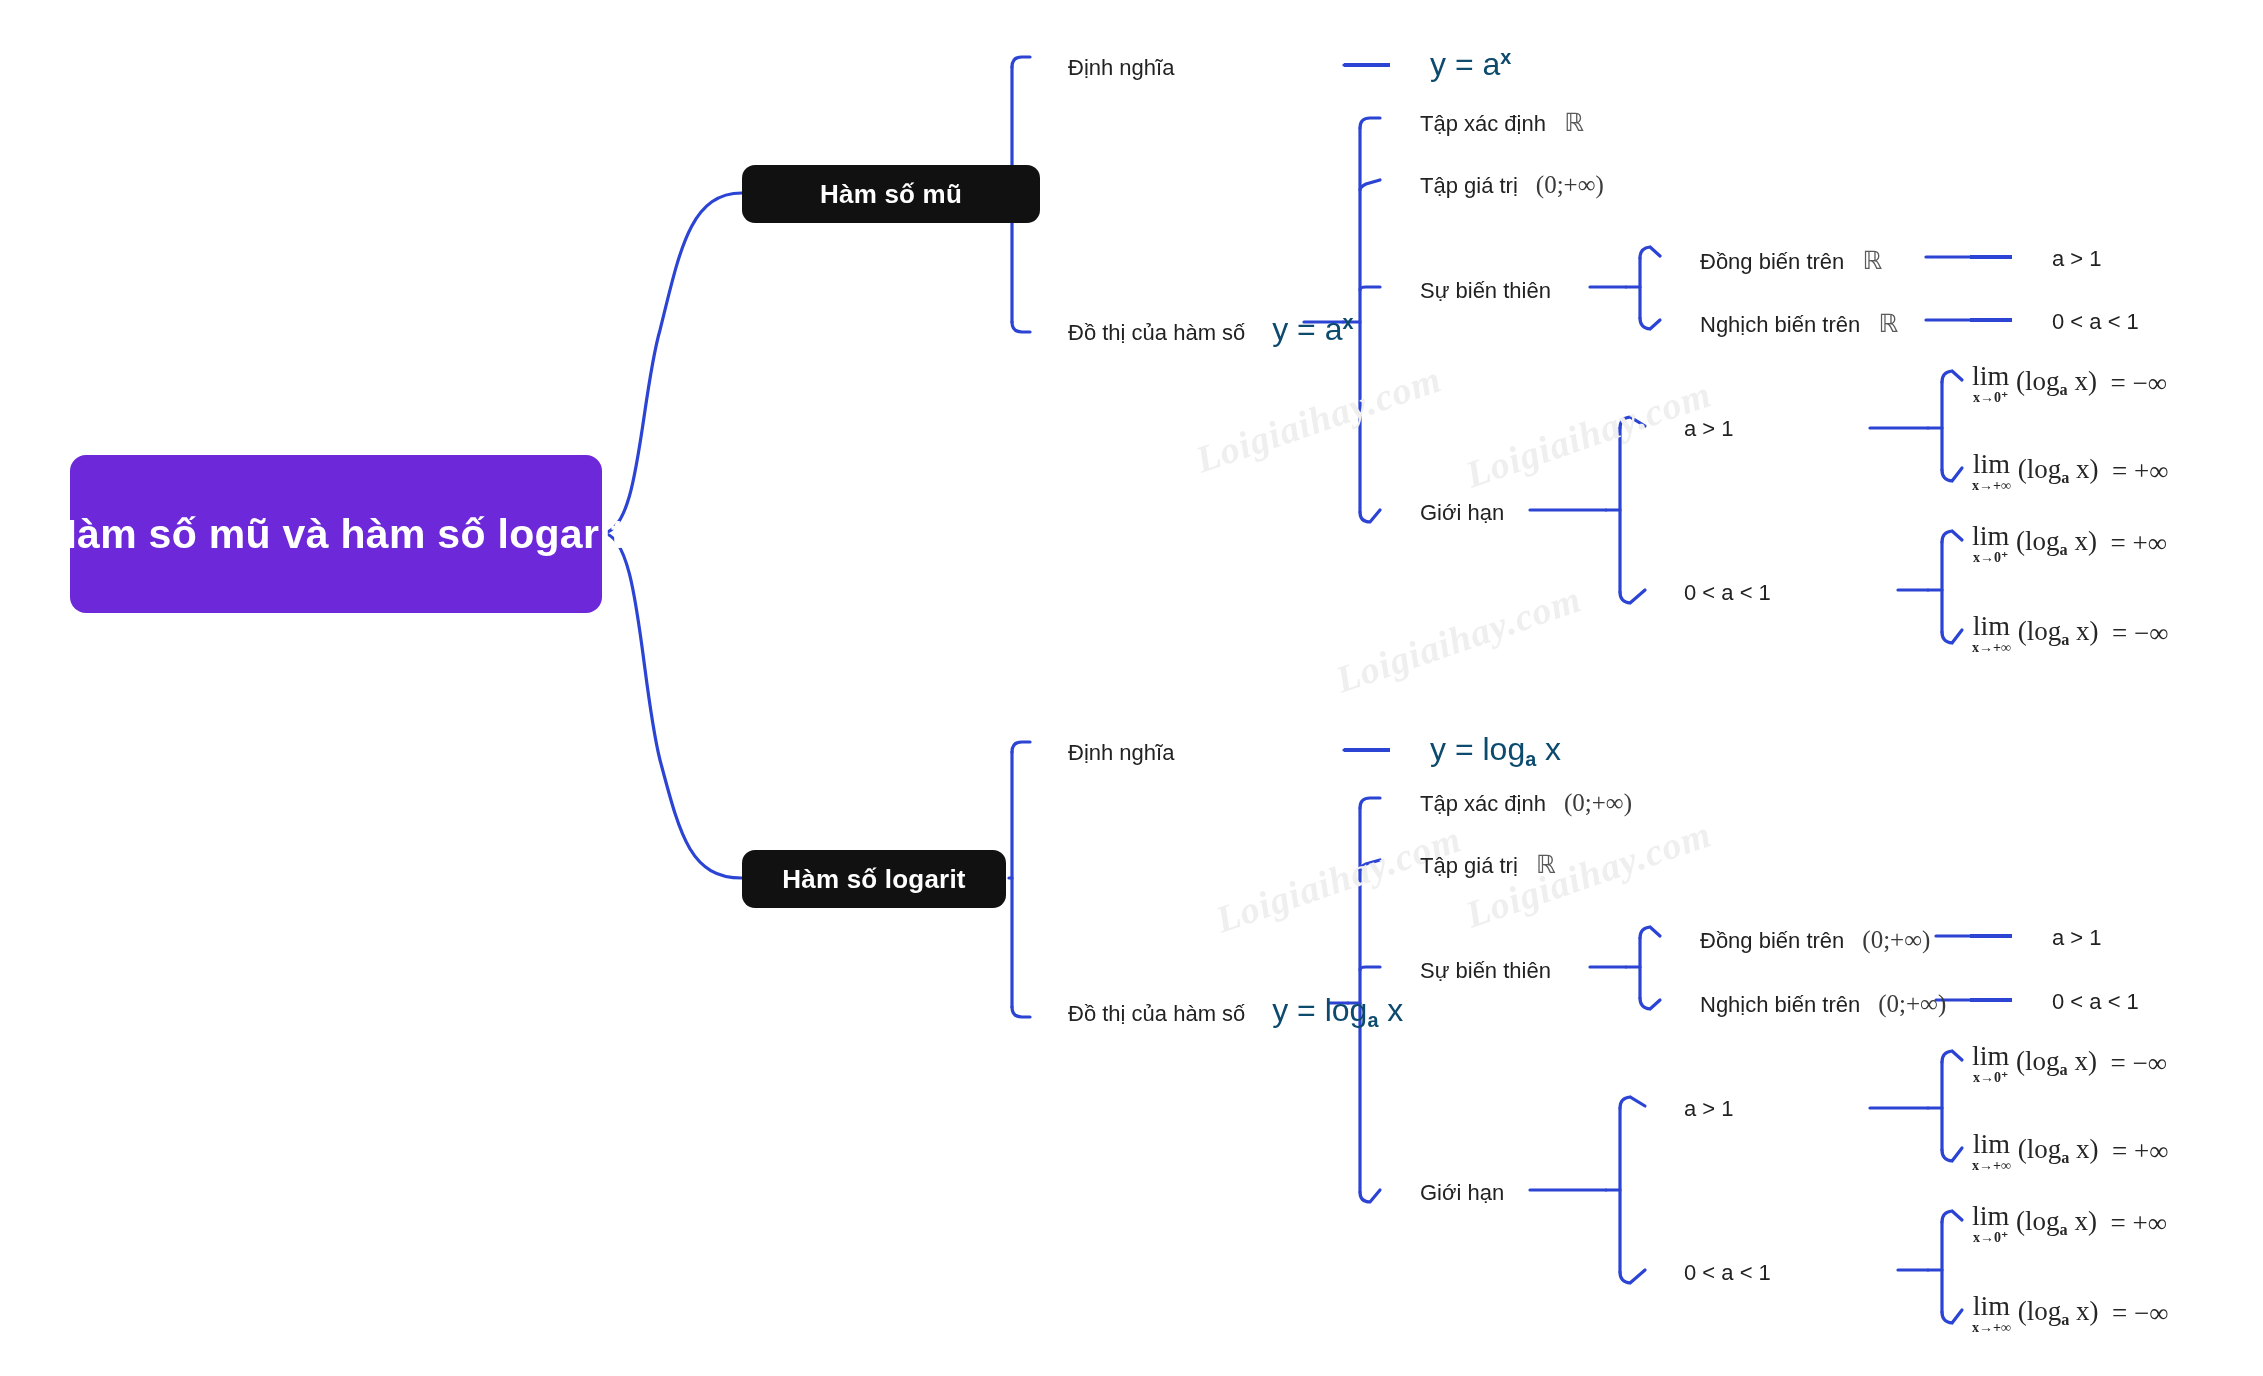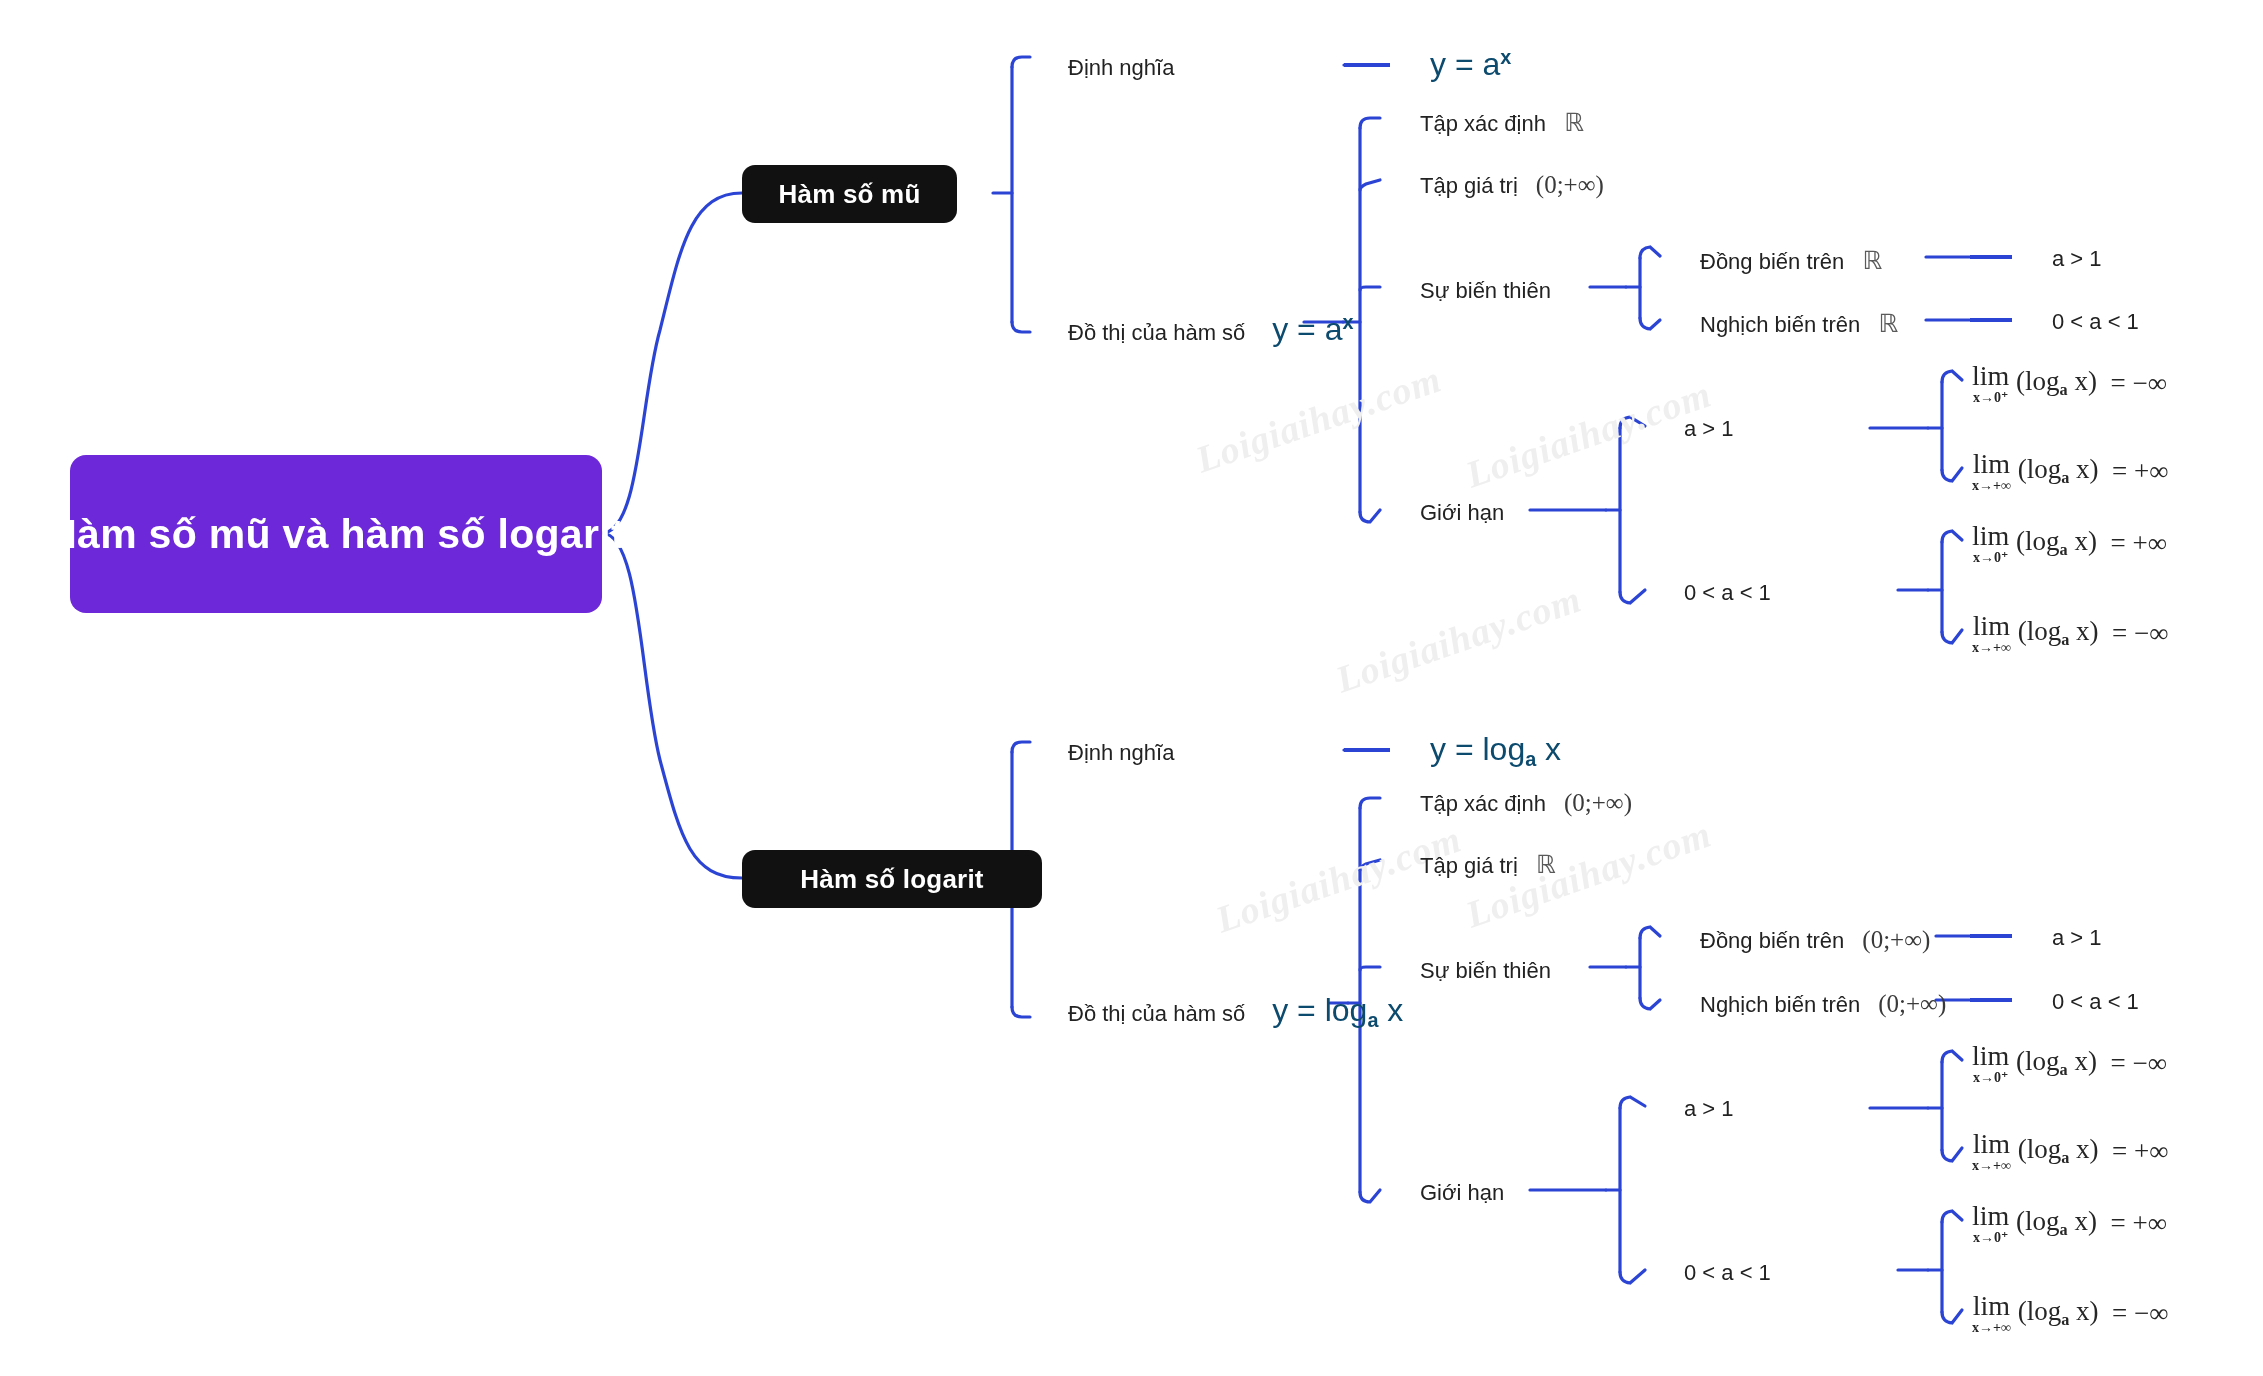--- a/index.html
+++ b/index.html
@@ -228,21 +228,21 @@
   <div class="wm" style="left:1190px;top:440px;">Loigiaihay.com</div>
   <div class="wm" style="left:1460px;top:455px;">Loigiaihay.com</div>
   <div class="wm" style="left:1330px;top:660px;">Loigiaihay.com</div>
   <div class="wm" style="left:1210px;top:900px;">Loigiaihay.com</div>
   <div class="wm" style="left:1460px;top:895px;">Loigiaihay.com</div>
 
   <div class="node root" style="left:70px;top:455px;width:532px;height:158px;display:flex;align-items:center;justify-content:center;">
     <span>Hàm số mũ và hàm số logarit</span>
   </div>
 
-  <div class="node branch" style="left:742px;top:165px;width:215px;height:58px;display:flex;align-items:center;justify-content:center;">
+  <div class="node branch" style="left:742px;top:165px;width:298px;height:58px;display:flex;align-items:center;justify-content:center;">
     <span>Hàm số mũ</span>
   </div>
 
   <div class="leaf" style="left:1036px;top:57px;">
     <span>Định nghĩa</span>
   </div>
 
   <div class="leaf" style="left:1398px;top:48px;">
     <span class="mathy">y&nbsp;=&nbsp;a<span class="sup">x</span></span>
   </div>
@@ -325,21 +325,21 @@
 
   <div class="limit" style="left:1972px;top:612px;">
     <span class="lmop">
       <span class="big">lim</span>
       <span class="small">x→+∞</span>
     </span>
     <span class="body">(log<span class="sb">a</span>&nbsp;x)&nbsp;</span>
     <span class="body">= −∞</span>
   </div>
 
-  <div class="node branch" style="left:742px;top:850px;width:300px;height:58px;display:flex;align-items:center;justify-content:center;">
+  <div class="node branch" style="left:742px;top:850px;width:264px;height:58px;display:flex;align-items:center;justify-content:center;">
     <span>Hàm số logarit</span>
   </div>
 
   <div class="leaf" style="left:1036px;top:742px;">
     <span>Định nghĩa</span>
   </div>
 
   <div class="leaf" style="left:1398px;top:733px;">
     <span class="mathy">y&nbsp;=&nbsp;log<span class="sub">a</span>&nbsp;x</span>
   </div>

